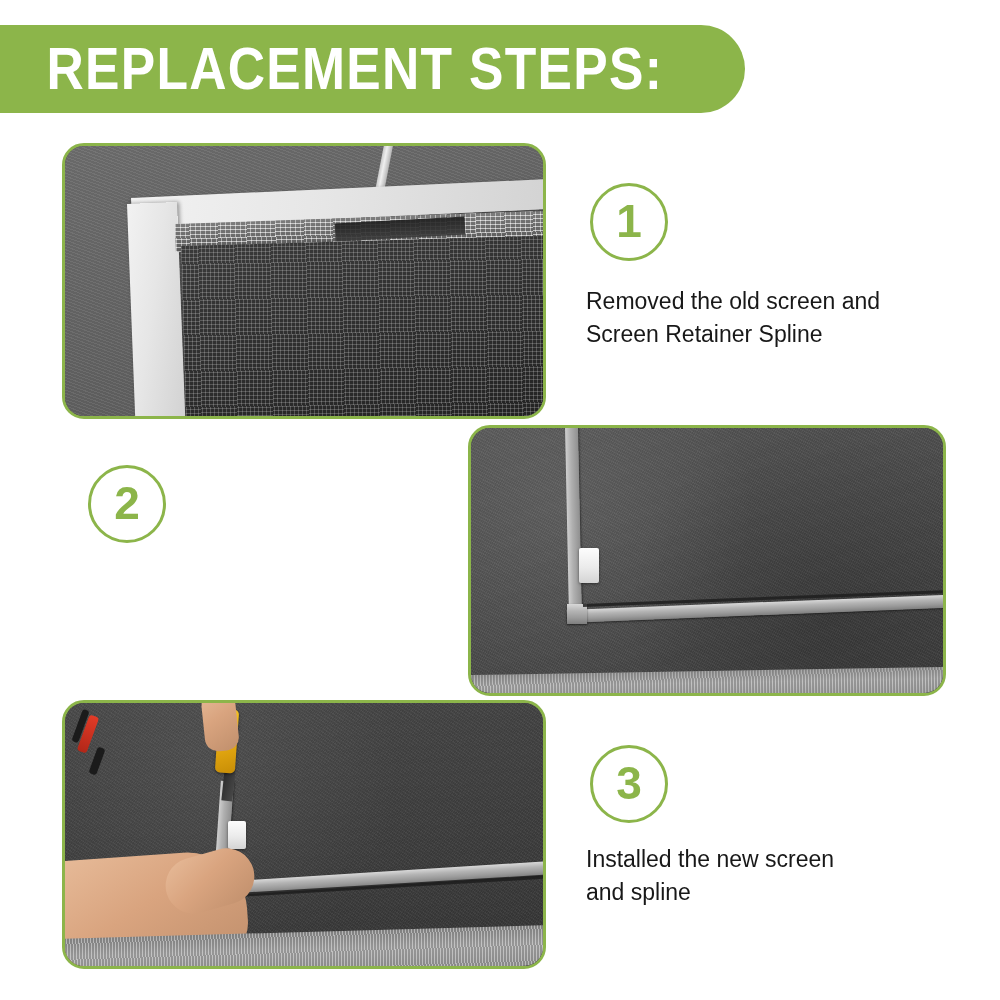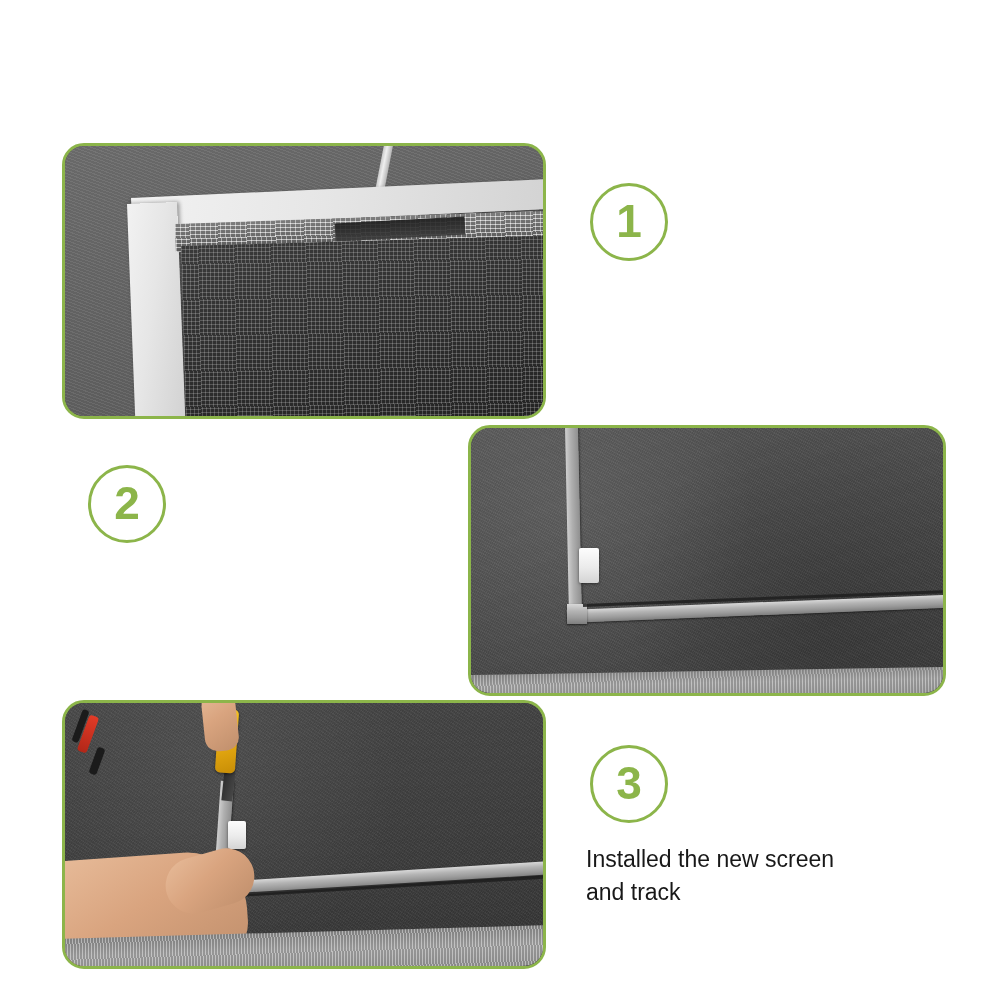--- a/index.html
+++ b/index.html
@@ -205,20 +205,23 @@
   #text-2  { left: 74px;  top: 560px; width: 380px; }
 
   #badge-3 { left: 590px; top: 745px; }
   #text-3  { left: 586px; top: 843px; width: 370px; }
 </style>
 </head>
 <body>
 
 <div id="page">
 
+  <div class="header-banner">
+    <div class="header-title">REPLACEMENT  STEPS:</div>
+  </div>
 
   <div class="photo" id="photo-1">
     <div class="photo-inner">
       <div class="carpet gray-bw"></div>
 
       <div class="p1-rod" style="left:320px; top:-6px; width:9px; height:105px; transform:rotate(11deg); transform-origin: top center;"></div>
 
       <div class="p1-frame-white" style="left:66px; top:52px; width:430px; height:30px; transform:rotate(-2.6deg); transform-origin:left top; box-shadow:0 2px 4px rgba(0,0,0,0.4);"></div>
 
       <div class="p1-frame-white" style="left:62px; top:58px; width:50px; height:215px; transform:rotate(-2.2deg); transform-origin:left top; box-shadow:2px 0 4px rgba(0,0,0,0.4);"></div>
@@ -272,24 +275,26 @@
       <div class="skin" style="left:-10px; top:152px; width:192px; height:112px; border-radius:0 60px 40px 0; transform:rotate(-4deg);"></div>
       <div class="skin" style="left:100px; top:150px; width:90px; height:56px; border-radius:28px; transform:rotate(-16deg);"></div>
 
       <div class="carpet-strip" style="bottom:-6px; height:40px; transform:rotate(-1.6deg);"></div>
     </div>
   </div>
 
   <div class="step-badge" id="badge-1">
     <span class="step-number">1</span>
   </div>
+  <div class="step-text" id="text-1">Removed the old screen and
+Screen Retainer Spline</div>
 
   <div class="step-badge" id="badge-2">
     <span class="step-number">2</span>
   </div>
 
   <div class="step-badge" id="badge-3">
     <span class="step-number">3</span>
   </div>
   <div class="step-text" id="text-3">Installed the new screen
-and track</div>
+and spline</div>
 
 </div>
 
 </body></html>

